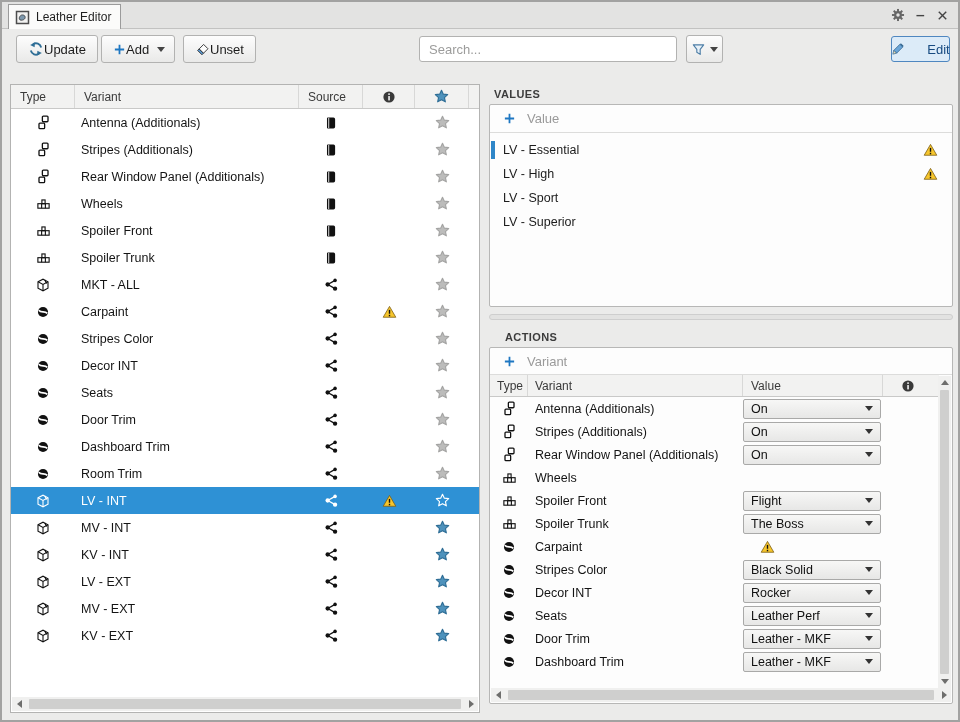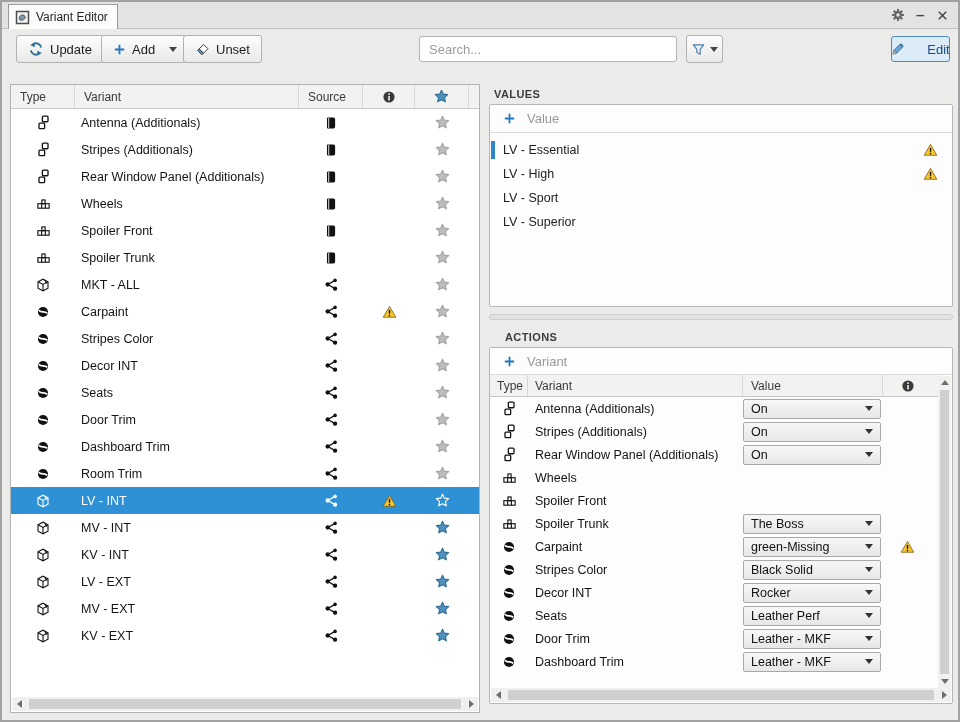--- a/index.html
+++ b/index.html
@@ -11,21 +11,21 @@
   
   .titlebar{position:absolute;left:0;top:0;right:0;height:27px;background:#e3e3e2;border-bottom:1px solid #c2c2c1;}
   .tab{position:absolute;left:6px;top:2px;height:25px;background:#fbfbfa;border:1px solid #9b9b9b;border-bottom:none;
        display:flex;align-items:center;gap:6px;padding:0 9px 0 6px;font-size:12px;color:#1f1f1f;}
   .win-controls{position:absolute;right:9px;top:6px;display:flex;gap:9px;align-items:center;}
   .win-controls .icon{cursor:default;}
 
   
   .toolbar{position:absolute;top:28px;left:0;right:0;height:42px;}
   .tbtn{position:absolute;top:5px;height:28px;border:1px solid #b2b2b1;border-radius:3px;
-        background:linear-gradient(#fdfdfd,#e9e9e8);display:flex;align-items:center;gap:6px;
+        background:linear-gradient(#fdfdfd,#e9e9e8);display:flex;align-items:center;
         padding:0 11px;font-size:13px;color:#1c1c1c;}
   #btn-update{left:14px;}
   #btn-add{left:99px;padding-right:9px;}
   #btn-unset{left:181px;}
   .search{position:absolute;left:417px;top:6px;width:258px;height:26px;border:1px solid #b2b2b1;border-radius:3px;
           padding:0 9px;font-size:13px;color:#333;background:#fff;font-family:"Liberation Sans",sans-serif;outline:none;}
   .search::placeholder{color:#9c9c9b;}
   #btn-filter{left:684px;width:37px;justify-content:center;gap:4px;padding:0 4px;}
   #btn-edit{left:889px;width:59px;top:6px;height:26px;background:#dcebf8;border:1px solid #4f87c0;color:#174a80;
             justify-content:center;gap:22px;font-size:13px;}
@@ -96,21 +96,21 @@
 <div class="window">
 
   <div class="titlebar">
     <div class="tab">
       <span class="icon">
           <svg width="15" height="15" viewBox="0 0 16 16">
             <rect x="1.6" y="1.6" width="12.8" height="12.8" fill="#f2f2f1" stroke="#4d4d4d" stroke-width="1.6"></rect>
             <path d="M4.6 9.6 C4.2 6.8,6.6 4.6,9 5.4 C11.4 6.2,11.4 9,9.4 10.2 C7.6 11.3,5 11.2,4.6 9.6 Z" fill="#7d98ad" stroke="#333" stroke-width="0.8"></path>
           </svg>
         </span>
-      <span>Variant Editor</span>
+      <span>Leather Editor</span>
     </div>
     <div class="win-controls">
       <span class="icon">
           <svg width="14" height="14" viewBox="0 0 16 16">
             <g fill="#666">
               <rect x="6.9" y="1.1" width="2.2" height="3.2" transform="rotate(0 8 8)"></rect>
               <rect x="6.9" y="1.1" width="2.2" height="3.2" transform="rotate(45 8 8)"></rect>
               <rect x="6.9" y="1.1" width="2.2" height="3.2" transform="rotate(90 8 8)"></rect>
               <rect x="6.9" y="1.1" width="2.2" height="3.2" transform="rotate(135 8 8)"></rect>
               <rect x="6.9" y="1.1" width="2.2" height="3.2" transform="rotate(180 8 8)"></rect>
@@ -1048,20 +1048,26 @@
             <span class="icon">
               <svg width="15" height="15" viewBox="0 0 16 16" fill="none" stroke="#111" stroke-width="1.2">
                 <rect x="2" y="8.2" width="12" height="4.8"></rect>
                 <line x1="6" y1="8.2" x2="6" y2="13"></line>
                 <line x1="10" y1="8.2" x2="10" y2="13"></line>
                 <rect x="6.3" y="4.2" width="3.4" height="4"></rect>
               </svg>
             </span>
           </div>
           <div class="a-variant"><span>Spoiler Front</span></div>
+          <div class="a-value">
+            <div class="dropdown">
+              <span>Flight</span>
+              <span class="dd-sm"></span>
+            </div>
+          </div>
           <div class="a-info"></div>
         </div>
         <div class="at-row">
           <div class="a-type">
             <span class="icon">
               <svg width="15" height="15" viewBox="0 0 16 16" fill="none" stroke="#111" stroke-width="1.2">
                 <rect x="2" y="8.2" width="12" height="4.8"></rect>
                 <line x1="6" y1="8.2" x2="6" y2="13"></line>
                 <line x1="10" y1="8.2" x2="10" y2="13"></line>
                 <rect x="6.3" y="4.2" width="3.4" height="4"></rect>
@@ -1080,26 +1086,20 @@
         <div class="at-row">
           <div class="a-type">
             <span class="icon">
               <svg width="14" height="14" viewBox="0 0 16 16">
                 <circle cx="8" cy="8" r="5.8" fill="#111"></circle>
                 <path d="M3.2 6 C6 9.4, 10 6.4, 12.8 9.6" stroke="#fff" stroke-width="2.1" fill="none"></path>
               </svg>
             </span>
           </div>
           <div class="a-variant"><span>Carpaint</span></div>
-          <div class="a-value">
-            <div class="dropdown">
-              <span>green-Missing</span>
-              <span class="dd-sm"></span>
-            </div>
-          </div>
           <div class="a-info">
             <span class="icon">
               <svg width="15" height="14" viewBox="0 0 16 16">
                 <path d="M8 1.6 L15.2 14 H0.8 Z" fill="#f7c62c" stroke="#7a5c10" stroke-width="0.9" stroke-linejoin="round"></path>
                 <rect x="7.2" y="5.6" width="1.6" height="4.4" fill="#111"></rect>
                 <rect x="7.2" y="11.2" width="1.6" height="1.7" fill="#111"></rect>
               </svg>
             </span>
           </div>
         </div>

